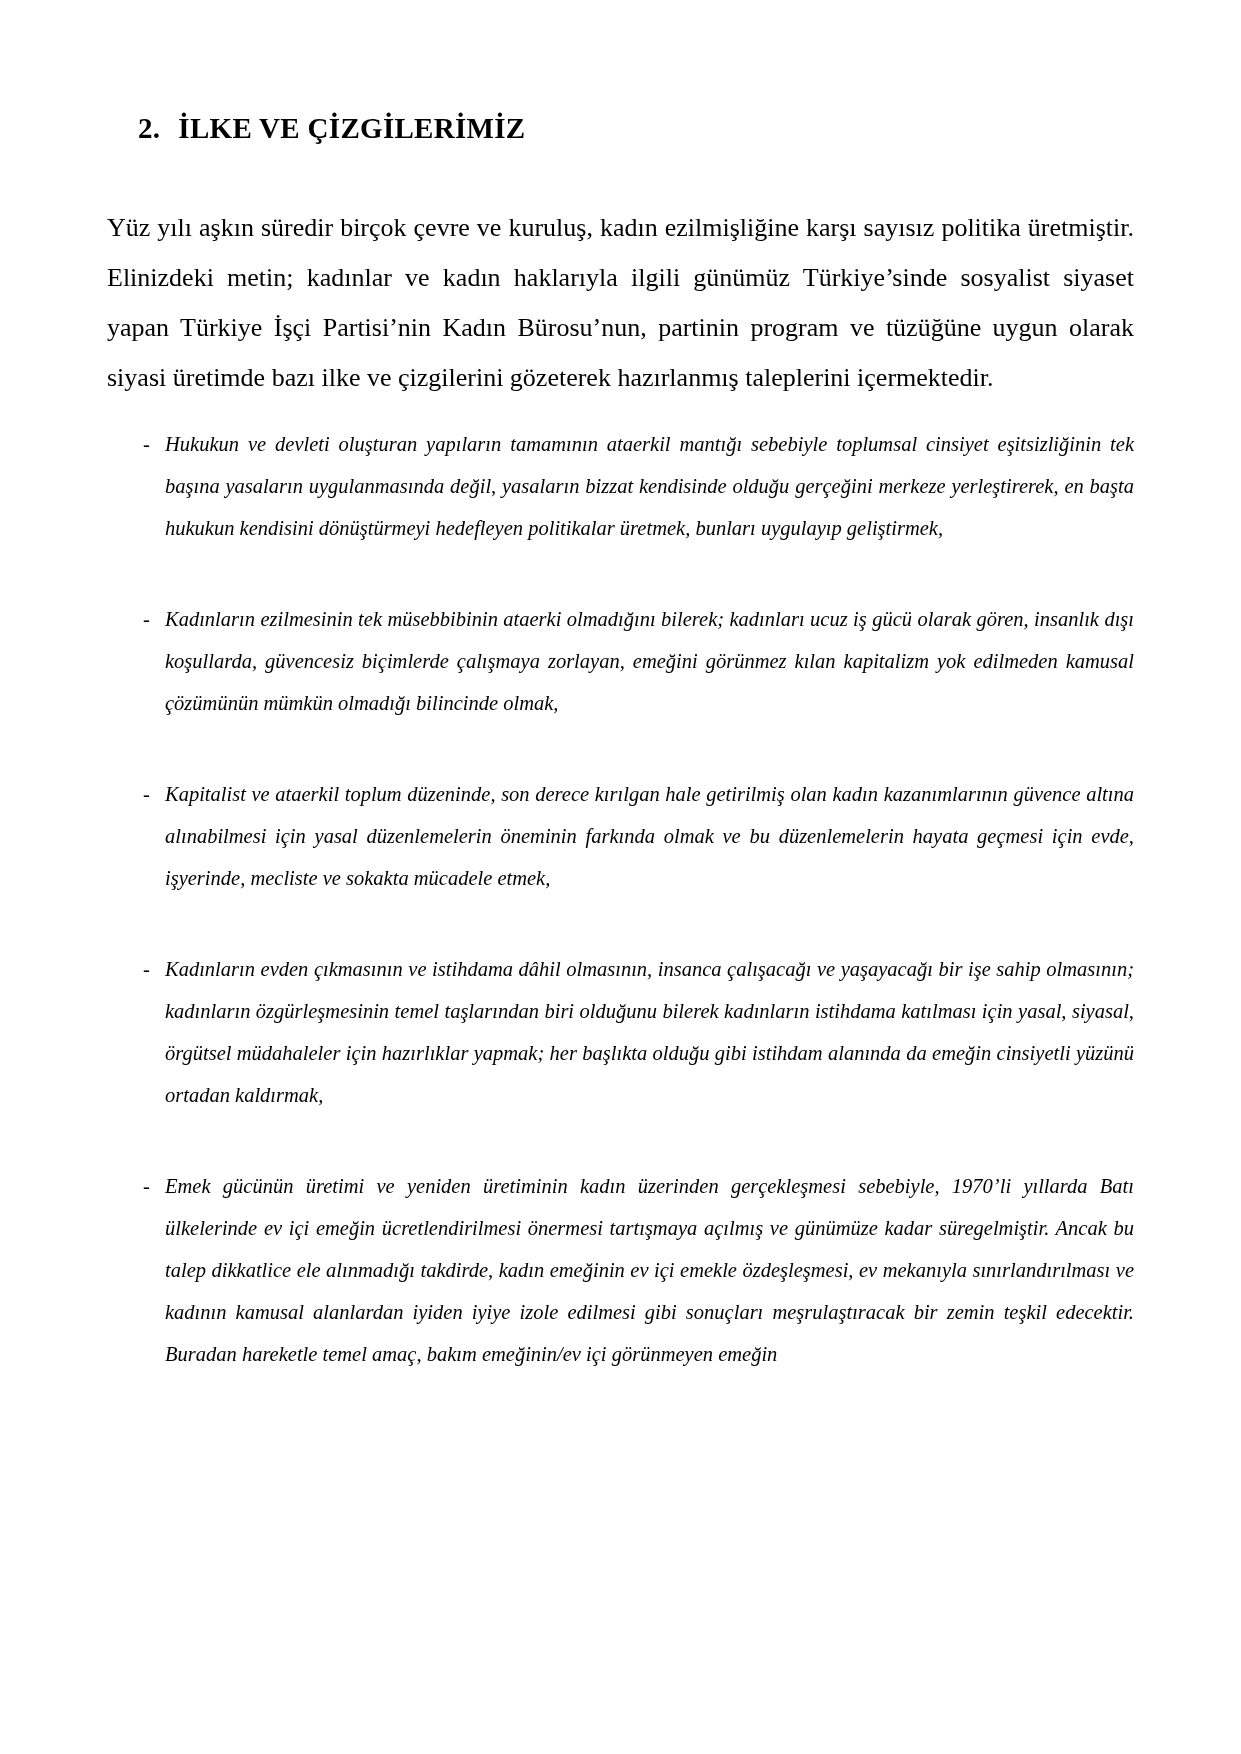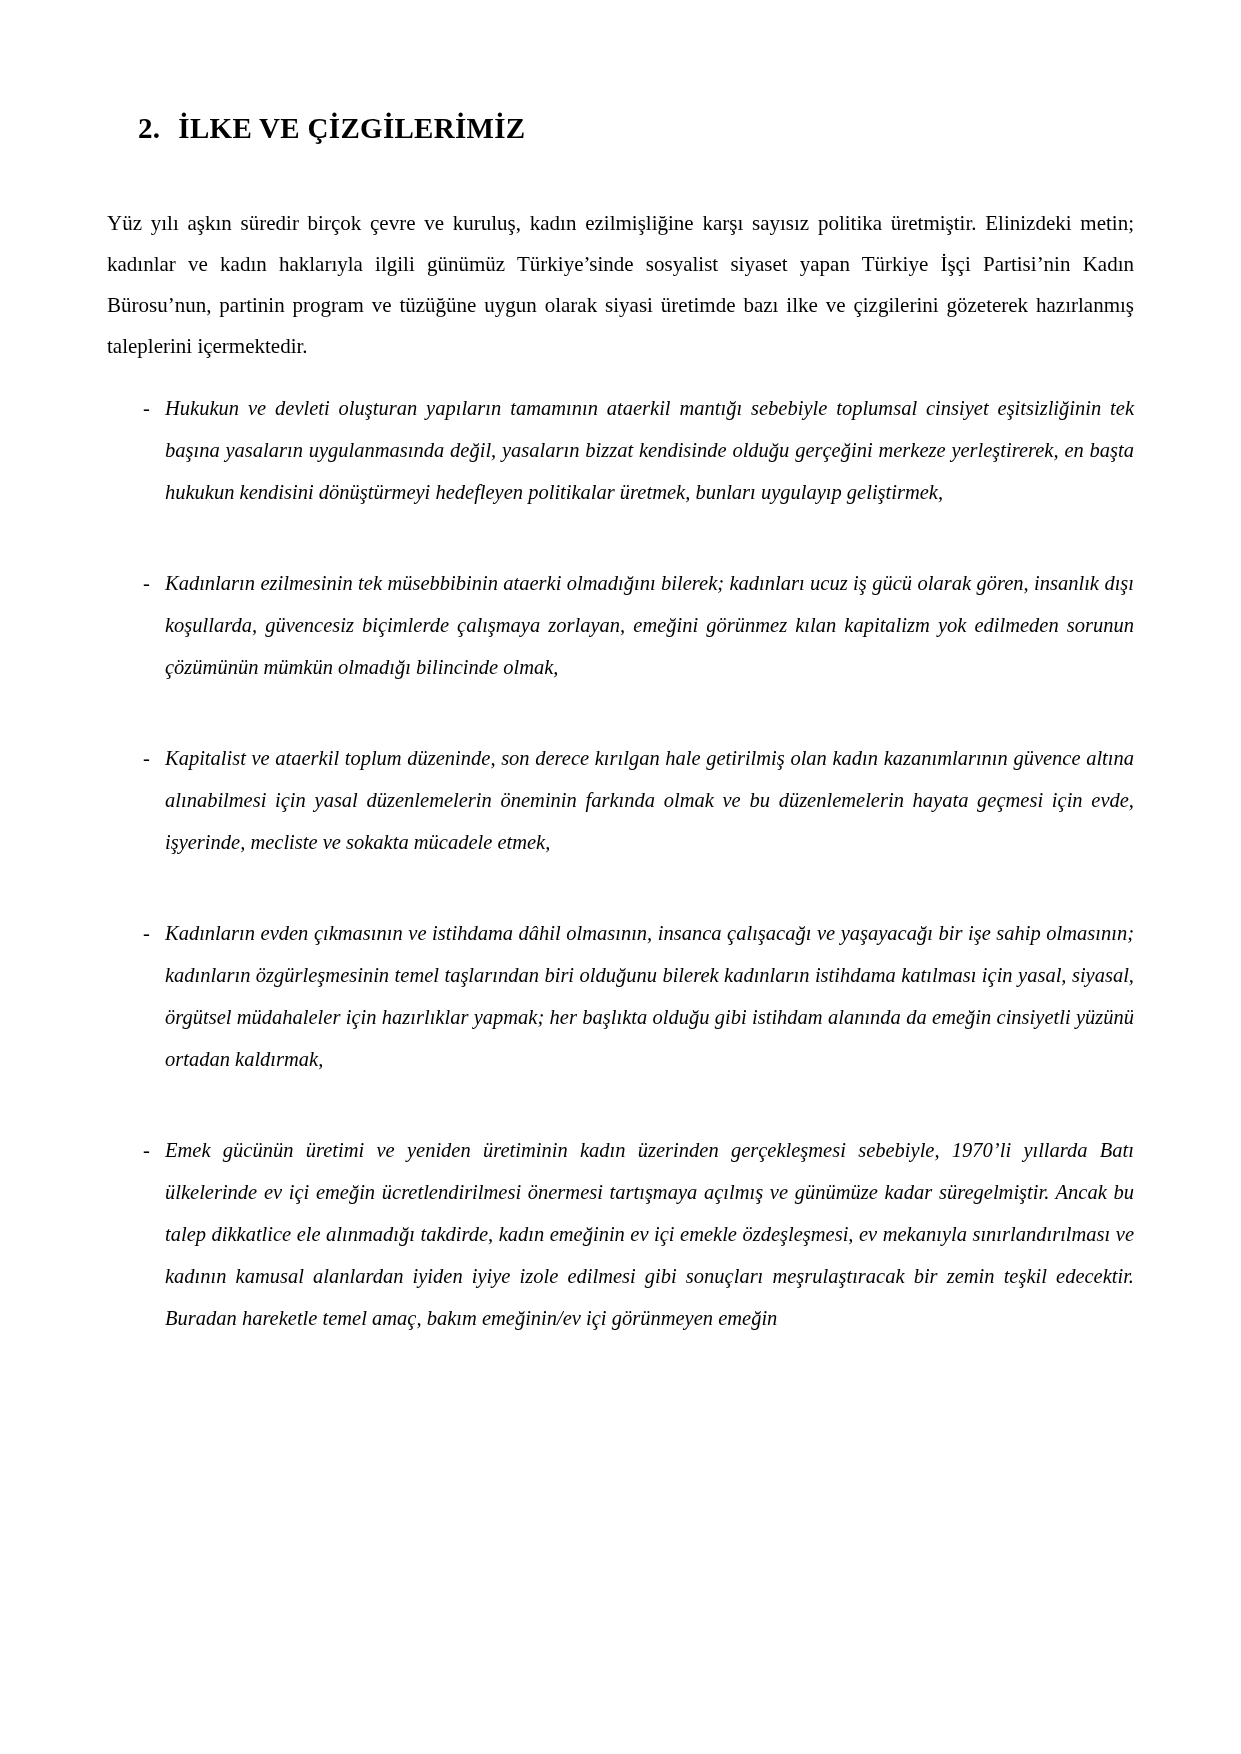--- a/index.html
+++ b/index.html
@@ -25,22 +25,22 @@
     line-height: 33px;
     letter-spacing: 0.3px;
     white-space: nowrap;
   }
   .heading .num {
     display: inline-block;
     margin-right: 18px;
   }
   .intro {
     margin: 58px 0 0 0;
-    font-size: 21px;
-    line-height: 41px;
+    font-size: 26px;
+    line-height: 50px;
     text-align: justify;
   }
   .bullets {
     margin: 0;
     padding: 0;
   }
   .bullet {
     display: flex;
     margin-top: 49px;
     font-size: 20.5px;
@@ -72,21 +72,21 @@
 
   <div class="bullets">
 
     <div class="bullet">
       <span class="dash">-</span>
       <div class="text">Hukukun ve devleti oluşturan yapıların tamamının ataerkil mantığı sebebiyle toplumsal cinsiyet eşitsizliğinin tek başına yasaların uygulanmasında değil, yasaların bizzat kendisinde olduğu gerçeğini merkeze yerleştirerek, en başta hukukun kendisini dönüştürmeyi hedefleyen politikalar üretmek, bunları uygulayıp geliştirmek,</div>
     </div>
 
     <div class="bullet">
       <span class="dash">-</span>
-      <div class="text">Kadınların ezilmesinin tek müsebbibinin ataerki olmadığını bilerek; kadınları ucuz iş gücü olarak gören, insanlık dışı koşullarda, güvencesiz biçimlerde çalışmaya zorlayan, emeğini görünmez kılan kapitalizm yok edilmeden sorunun çözümünün mümkün olmadığı bilincinde olmak,</div>
+      <div class="text">Kadınların ezilmesinin tek müsebbibinin ataerki olmadığını bilerek; kadınları ucuz iş gücü olarak gören, insanlık dışı koşullarda, güvencesiz biçimlerde çalışmaya zorlayan, emeğini görünmez kılan kapitalizm yok edilmeden kamusal çözümünün mümkün olmadığı bilincinde olmak,</div>
     </div>
 
     <div class="bullet">
       <span class="dash">-</span>
       <div class="text">Kapitalist ve ataerkil toplum düzeninde, son derece kırılgan hale getirilmiş olan kadın kazanımlarının güvence altına alınabilmesi için yasal düzenlemelerin öneminin farkında olmak ve bu düzenlemelerin hayata geçmesi için evde, işyerinde, mecliste ve sokakta mücadele etmek,</div>
     </div>
 
     <div class="bullet">
       <span class="dash">-</span>
       <div class="text">Kadınların evden çıkmasının ve istihdama dâhil olmasının, insanca çalışacağı ve yaşayacağı bir işe sahip olmasının; kadınların özgürleşmesinin temel taşlarından biri olduğunu bilerek kadınların istihdama katılması için yasal, siyasal, örgütsel müdahaleler için hazırlıklar yapmak; her başlıkta olduğu gibi istihdam alanında da emeğin cinsiyetli yüzünü ortadan kaldırmak,</div>

